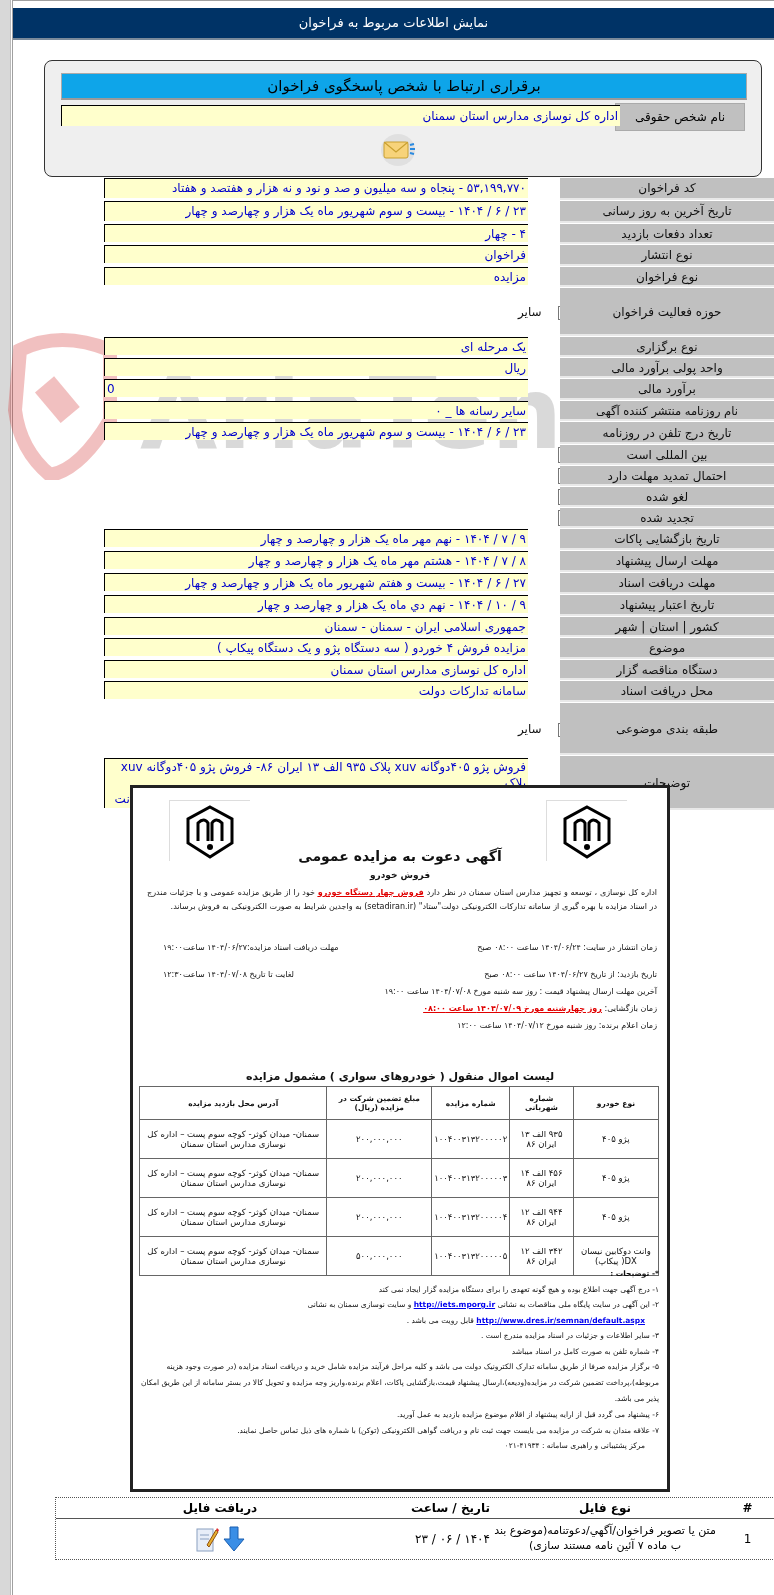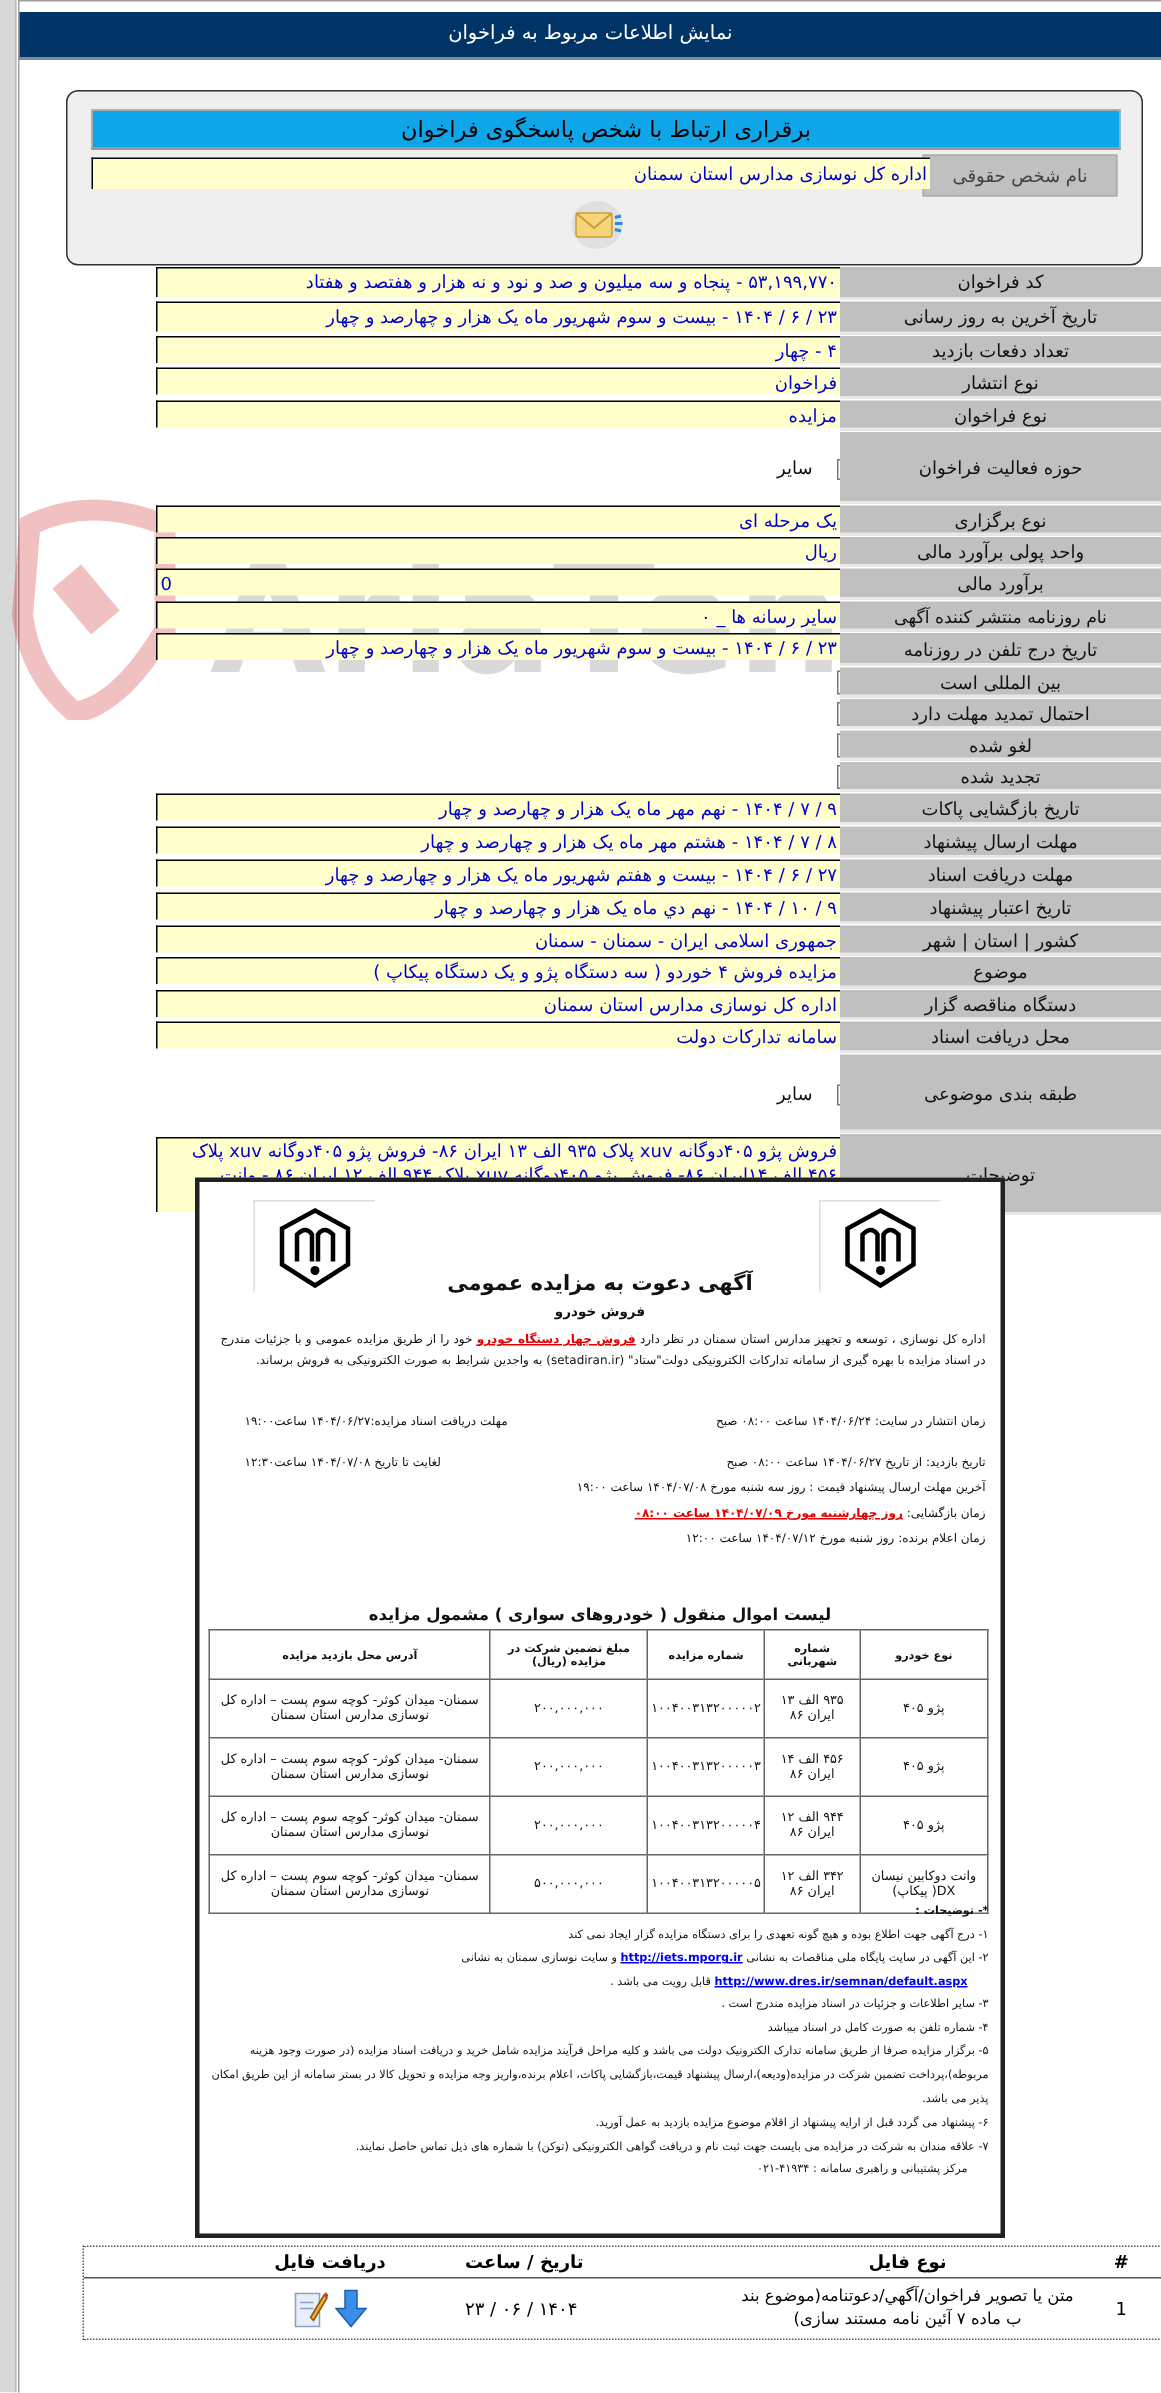--- a/index.html
+++ b/index.html
@@ -3,28 +3,28 @@
 <meta charset="utf-8">
 <style>
   html, body { margin:0; padding:0; }
   body { width:774px; height:1595px; background:#ffffff; font-family:"DejaVu Sans", sans-serif; font-size:12px; position:relative; overflow:hidden; }
   .left-strip { position:absolute; left:0; top:0; width:10px; height:1595px; background:#d8d8d8; border-right:1px solid #bbb; }
   .frame { position:absolute; left:12px; top:0; width:762px; height:1595px; border-left:1px solid #a0a0a0; border-top:1px solid #a0a0a0; }
   .page-header { position:absolute; left:13px; top:8px; width:761px; height:30px; background:#003366; color:#fff; text-align:center; line-height:30px; font-size:13px; border-bottom:2px solid #7a8a9a; }
   .contact-box { position:absolute; left:44px; top:60px; width:716px; height:115px; background:#efefef; border:1px solid #333; border-radius:8px; }
   .contact-title { position:absolute; left:16px; top:12px; width:684px; height:24px; background:#0ea5e9; border:1px solid #aaa; border-bottom:2px solid #999; text-align:center; line-height:24px; font-size:15px; direction:rtl; }
   .contact-row { position:absolute; left:16px; top:44px; width:684px; height:22px; }
-  .contact-label { position:absolute; right:0; top:-2px; width:128px; height:26px; background:#c0c0c0; border:1px solid #aaa; color:#404040; text-align:center; line-height:26px; direction:rtl; }
+  .contact-label { position:absolute; right:0; top:-2px; width:128px; height:26px; background:#c0c0c0; border:1px solid #aaa; color:#000000; text-align:center; line-height:26px; direction:rtl; }
   .contact-value { position:absolute; left:0; top:0; width:556px; height:20px; background:#ffffcc; border:1px solid #000; border-right:none; border-bottom:none; color:#0000cc; direction:rtl; text-align:right; line-height:20px; padding-right:2px; }
   .mail-icon { position:absolute; left:333px; top:72px; width:40px; height:34px; }
 
   .info-table { position:absolute; left:104px; top:178px; width:670px; }
   .row { position:relative; width:670px; }
   .label { position:absolute; right:0; width:214px; background:#c0c0c0; border-bottom:2px solid #e8e8e8; text-align:center; direction:rtl; font-size:12px; color:#111; box-sizing:border-box; }
-  .value { position:absolute; left:0; width:456px; background:#ffffcc; border-top:1.5px solid #000; border-left:1.5px solid #000; color:#0000cc; direction:rtl; text-align:right; box-sizing:border-box; padding-right:2px; line-height:18px; font-size:12px; white-space:nowrap; overflow:hidden; }
+  .value { position:absolute; left:0; width:424px; background:#ffffcc; border-top:1.5px solid #000; border-left:1.5px solid #000; color:#0000cc; direction:rtl; text-align:right; box-sizing:border-box; padding-right:2px; line-height:18px; font-size:12px; white-space:nowrap; overflow:hidden; }
   .cb { position:absolute; width:14px; height:14px; border:1px solid #777; background:#fff; box-sizing:border-box; }
   .cb.checked::after { content:"\2714"; position:absolute; left:1px; top:-3px; font-size:11px; color:#000; }
   .cb-text { position:absolute; direction:rtl; font-size:12px; color:#111; }
   .watermark { position:absolute; left:0; top:330px; width:560px; height:150px; pointer-events:none; opacity:0.28; }
 
   .notice { position:absolute; left:130px; top:785px; width:540px; height:707px; background:#fff; border:3px solid #222; box-sizing:border-box; direction:rtl; font-size:8px; color:#111; overflow:hidden; }
   .notice .logo { position:absolute; top:12px; width:80px; height:60px; border-top:1px solid #ddd; border-left:1px solid #ddd; }
   .notice .title { position:absolute; top:60px; left:0; width:100%; text-align:center; font-size:14px; font-weight:bold; }
   .notice .subtitle { position:absolute; top:82px; left:0; width:100%; text-align:center; font-size:9px; font-weight:bold; }
   .notice .para { position:absolute; right:10px; width:510px; line-height:14px; text-align:justify; }
@@ -37,21 +37,21 @@
   .notice td { height:34px; }
   .notice .notes { position:absolute; top:478px; right:8px; width:520px; font-size:7.5px; line-height:15.5px; }
   .notice .link { color:#0000ee; text-decoration:underline; font-weight:bold; }
 
   .files { position:absolute; left:55px; top:1497px; width:719px; border:1px dotted #555; border-right:none; direction:rtl; font-size:12px; }
   .files .hdr, .files .frow { display:flex; }
   .files .hdr { height:20px; border-bottom:1px solid #555; font-weight:bold; line-height:20px; }
   .files .frow { height:40px; }
   .files .c-num { width:55px; text-align:center; }
   .files .c-type { width:230px; text-align:center; }
-  .files .c-date { width:180px; text-align:left; }
+  .files .c-date { width:180px; text-align:right; }
   .files .c-dl { width:180px; text-align:center; }
   .files .frow .c-type { font-size:11px; line-height:15px; padding-top:4px; }
   .files .frow .c-date, .files .frow .c-num { line-height:40px; }
 </style>
 </head>
 <body>
 
 <div class="left-strip"></div>
 <div class="frame"></div>
 

